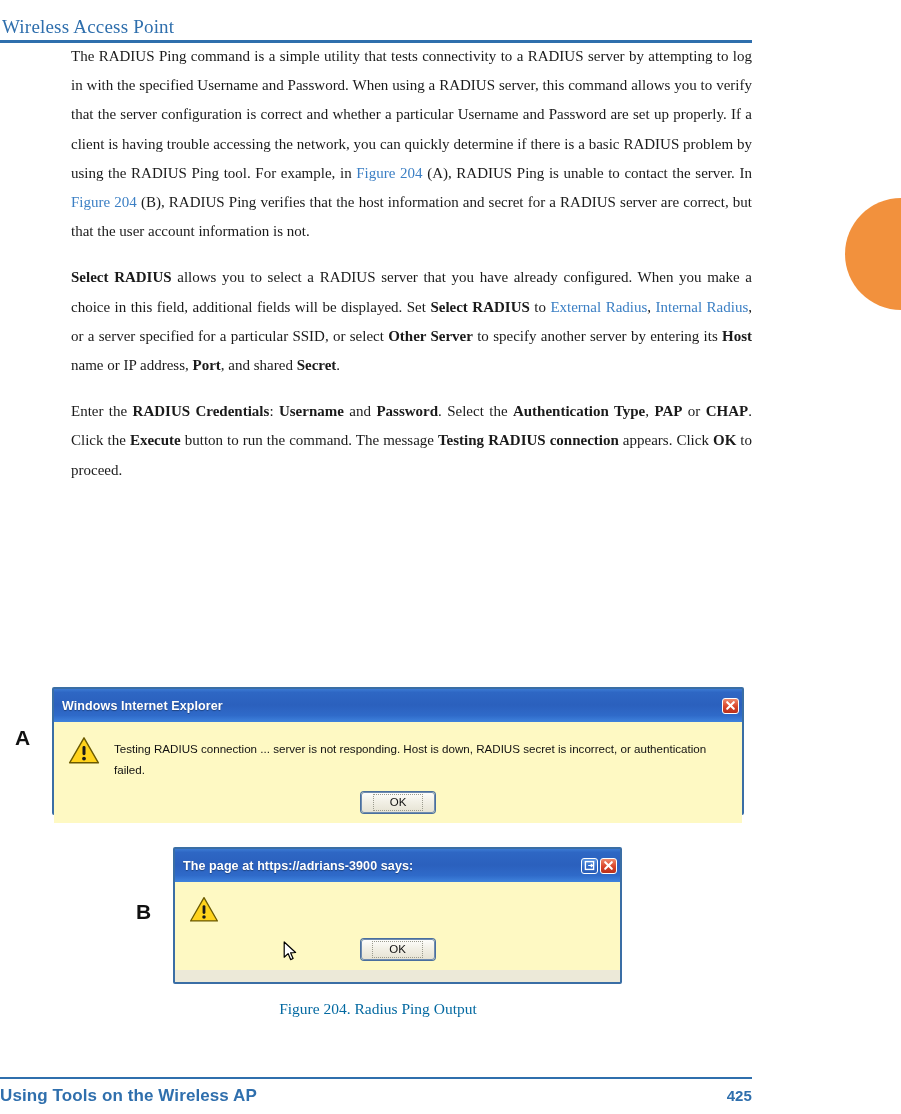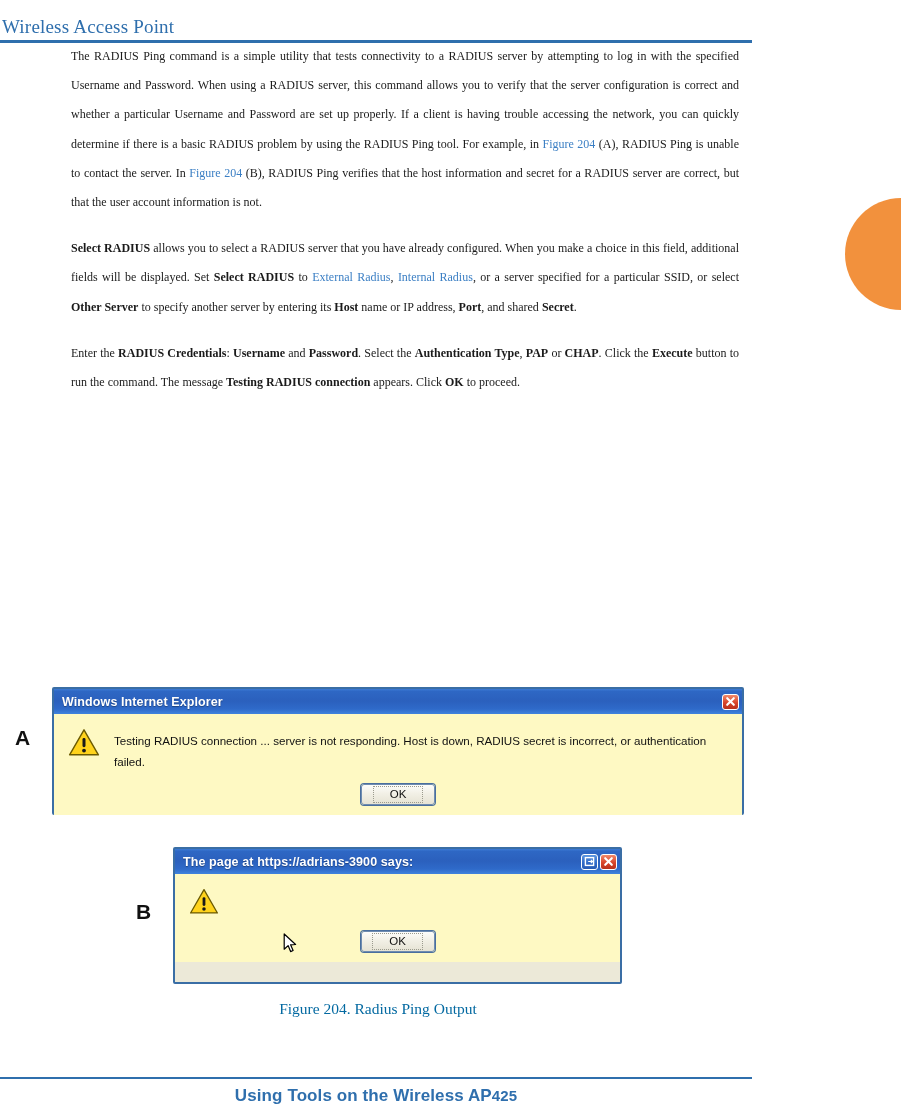--- a/index.html
+++ b/index.html
@@ -48,22 +48,22 @@
   }
 
   
   .content {
     position: absolute;
     left: 71px;
     top: 42px;
     width: 681px;
   }
   p.body {
-    margin: 0 13px 17px 0;
-    font-size: 12px;
+    margin: 0 0 17px 0;
+    font-size: 15px;
     line-height: 29.2px;
     text-align: justify;
     text-justify: inter-word;
     color: #1a1a1a;
     hyphens: none;
   }
   p.body:last-child { margin-bottom: 0; }
   b, .b { font-weight: bold; }
   .lnk { color: #3b7fc4; }
 
@@ -78,21 +78,21 @@
   #label-b { left: 136px; top: 900px; }
 
   
   .dlg {
     position: absolute;
     background: #ece9d8;
     border: 2px solid #3a6ea5;
     border-radius: 2px;
   }
   .dlg .titlebar {
-    height: 25px;
+    height: 33px;
     background: linear-gradient(to bottom,
                 #3c7ad4 0%, #2e67c4 10%, #2b60bd 48%,
                 #2f6ac9 80%, #3f83dd 100%);
     display: flex;
     align-items: center;
     padding: 0 3px 0 8px;
     position: relative;
   }
   .dlg .titlebar .ttl {
     color: #ffffff;
@@ -190,21 +190,21 @@
     width: 752px;
     height: 2px;
     background: #2f6fad;
   }
   .page-footer {
     position: absolute;
     left: 0; top: 1086px;
     width: 752px;
     display: flex;
     align-items: baseline;
-    justify-content: center;
+    justify-content: space-between;
     font-family: "Liberation Sans", sans-serif;
     font-size: 17px;
     font-weight: bold;
     color: #2f6fad;
     letter-spacing: .1px;
   }
   .page-footer .pageno { font-size: 15px; }
 </style>
 </head>
 <body>

